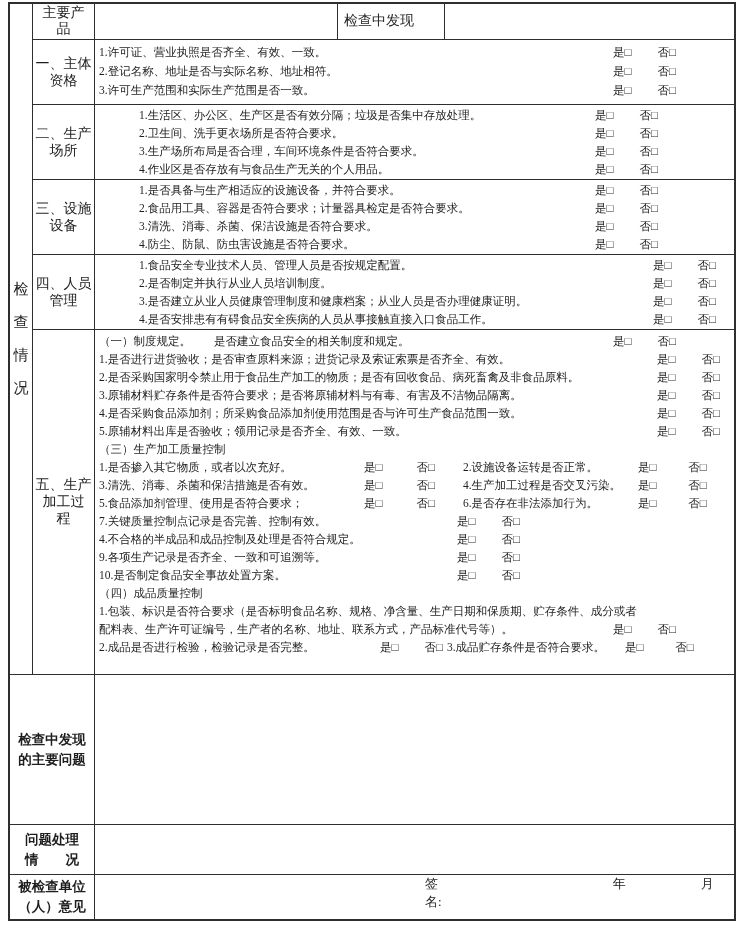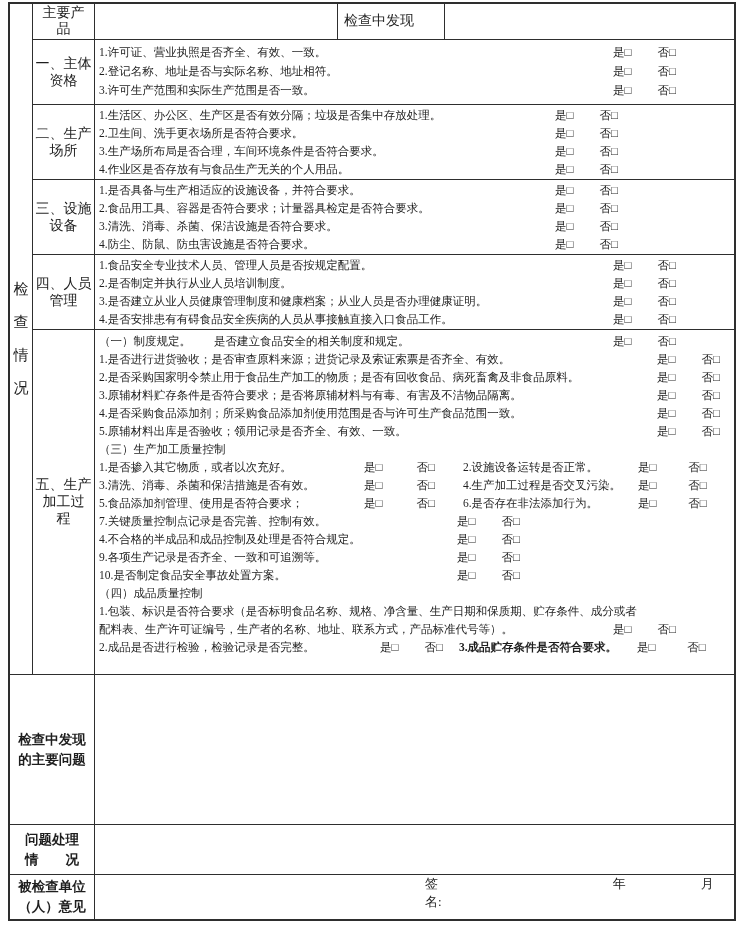--- a/index.html
+++ b/index.html
@@ -29,31 +29,31 @@
   .content{flex:1;font-size:11.5px;padding-left:4px;overflow:hidden;}
   .hcell-blank1{width:243px;}
   .hcell-exec{width:107px;font-size:14px;display:flex;align-items:center;padding-left:6px;}
   .hcell-blank2{flex:1;}
   .mpcell{width:62px;font-size:14px;line-height:16px;display:flex;align-items:center;
           justify-content:center;text-align:center;white-space:pre-line;}
   .ln{white-space:nowrap;}
   .lh19 .ln{line-height:19px;}
   .lh18 .ln{line-height:18px;}
   .pt3{padding-top:3px;}
-  .pt1{padding-top:1px;}
+  .pt1{padding-top:1px;margin-left:40px;}
   .pt2{padding-top:2px;}
   .q{display:inline-block;vertical-align:top;}
   .w1{width:514px;}
   .w2{width:456px;}
   .w3{width:558px;}
   .w4{width:358px;}
   .qq1{width:265px;}
   .qq2{width:175px;margin-left:28px;}
   .qq2a{width:281px;}
-  .qq2b{width:178px;margin-left:16px;font-weight:bold;}
+  .qq2b{width:178px;margin-left:4px;}
   .yn{display:inline-block;vertical-align:top;}
   .no{margin-left:26px;}
   .nog1{margin-left:34px;}
   .nog2{margin-left:32px;}
   .signrow{display:flex;align-items:flex-start;font-size:13px;gap:44px;}
   .sg{display:inline-block;}
   .sg-sign{margin-left:326px;}
   .sg-year{margin-left:127px;}
   .sg-month{margin-left:31px;}
   .sg-day{margin-left:27px;}

